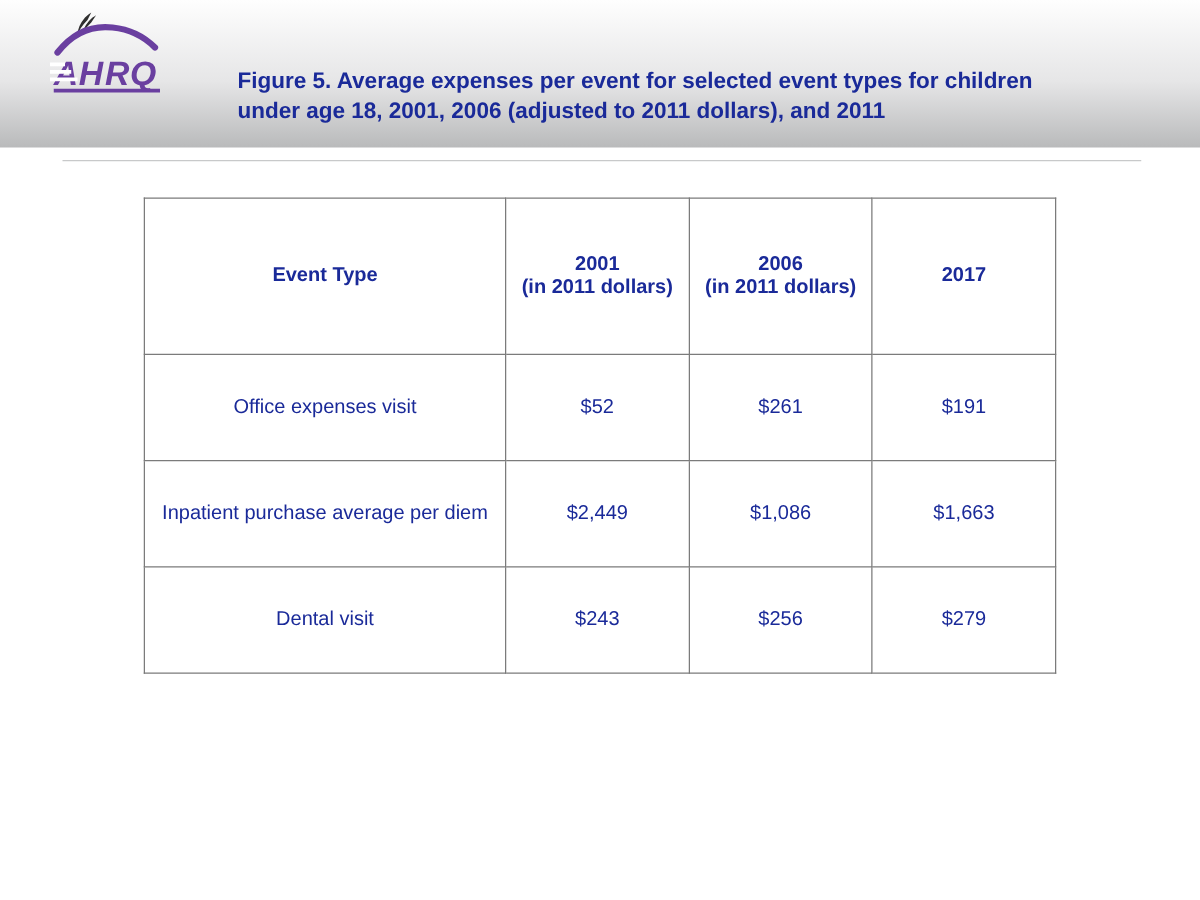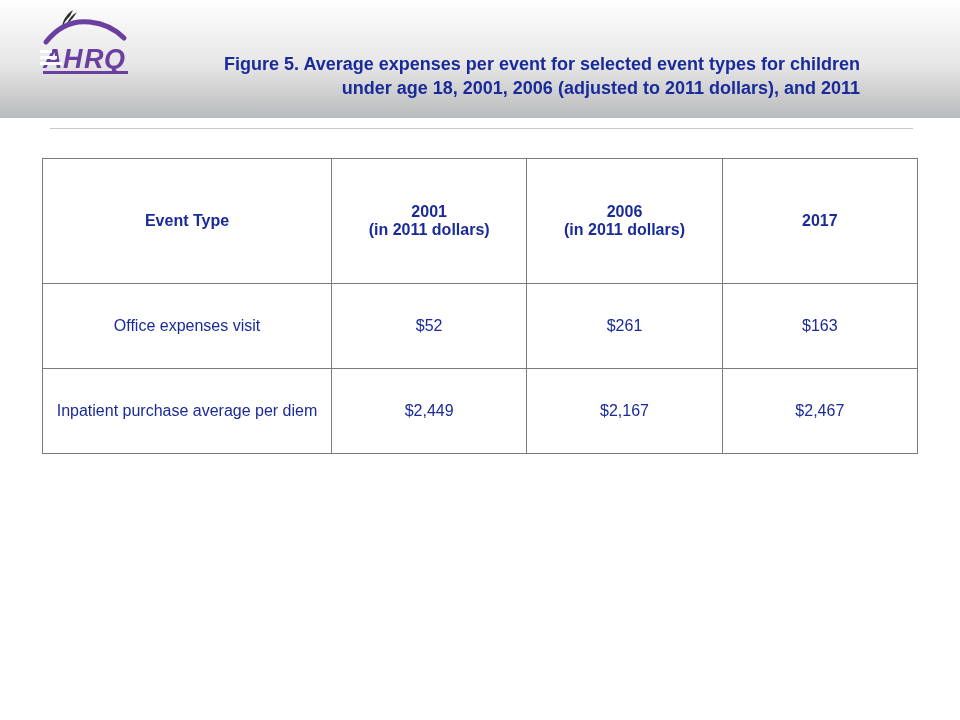--- a/index.html
+++ b/index.html
@@ -1,21 +1,21 @@
 <!DOCTYPE html>
 <html><head>
 <meta charset="utf-8">
 <style>
   body{margin:0;font-family:Arial,Helvetica,sans-serif;background:#fff}
   .page{width:960px;height:720px;position:relative}
   .hdr{height:118px;background:linear-gradient(180deg,#fefefe 0%,#e6e6e7 55%,#b9babb 100%);position:relative}
   .logo{position:absolute;left:40px;top:8px}
-  .title{position:absolute;left:190px;right:100px;top:52px;text-align:right;color:#1a2a99;font-weight:700;font-size:18px;line-height:24px}
+  .title{position:absolute;left:190px;right:100px;top:52px;text-align:left;color:#1a2a99;font-weight:700;font-size:18px;line-height:24px}
   .rule{position:absolute;left:50px;right:47px;top:128px;height:0;border-top:1px solid #c8c9ca}
-  table.data{border-collapse:collapse;width:876px;margin:40px auto 0;table-layout:fixed}
+  table.data{border-collapse:collapse;width:730px;margin:40px auto 0;table-layout:fixed}
   table.data th,table.data td{border:1px solid #7b7b7b;font-family:Arial,Helvetica,sans-serif;font-size:16px;color:#1a2a99;text-align:center;vertical-align:middle;background:#fff;padding:6px 4px}
   table.data th{font-weight:700;height:112px}
   table.data td{height:72px}
   table.data th:first-child{width:280px}
 </style>
 </head>
 <body>
 
 <div class="page">
   <div class="hdr">
@@ -47,24 +47,30 @@
         <th>2001<br>(in 2011 dollars)</th>
         <th>2006<br>(in 2011 dollars)</th>
         <th>2017</th>
       </tr>
     </thead>
     <tbody>
       <tr>
         <td>Office expenses visit</td>
         <td>$52</td>
         <td>$261</td>
-        <td>$163</td>
+        <td>$191</td>
       </tr>
       <tr>
         <td>Inpatient purchase average per diem</td>
         <td>$2,449</td>
-        <td>$2,167</td>
-        <td>$2,467</td>
+        <td>$1,086</td>
+        <td>$1,663</td>
+      </tr>
+      <tr>
+        <td>Dental visit</td>
+        <td>$243</td>
+        <td>$256</td>
+        <td>$279</td>
       </tr>
     </tbody>
   </table>
 
 </div>
 
 </body></html>

